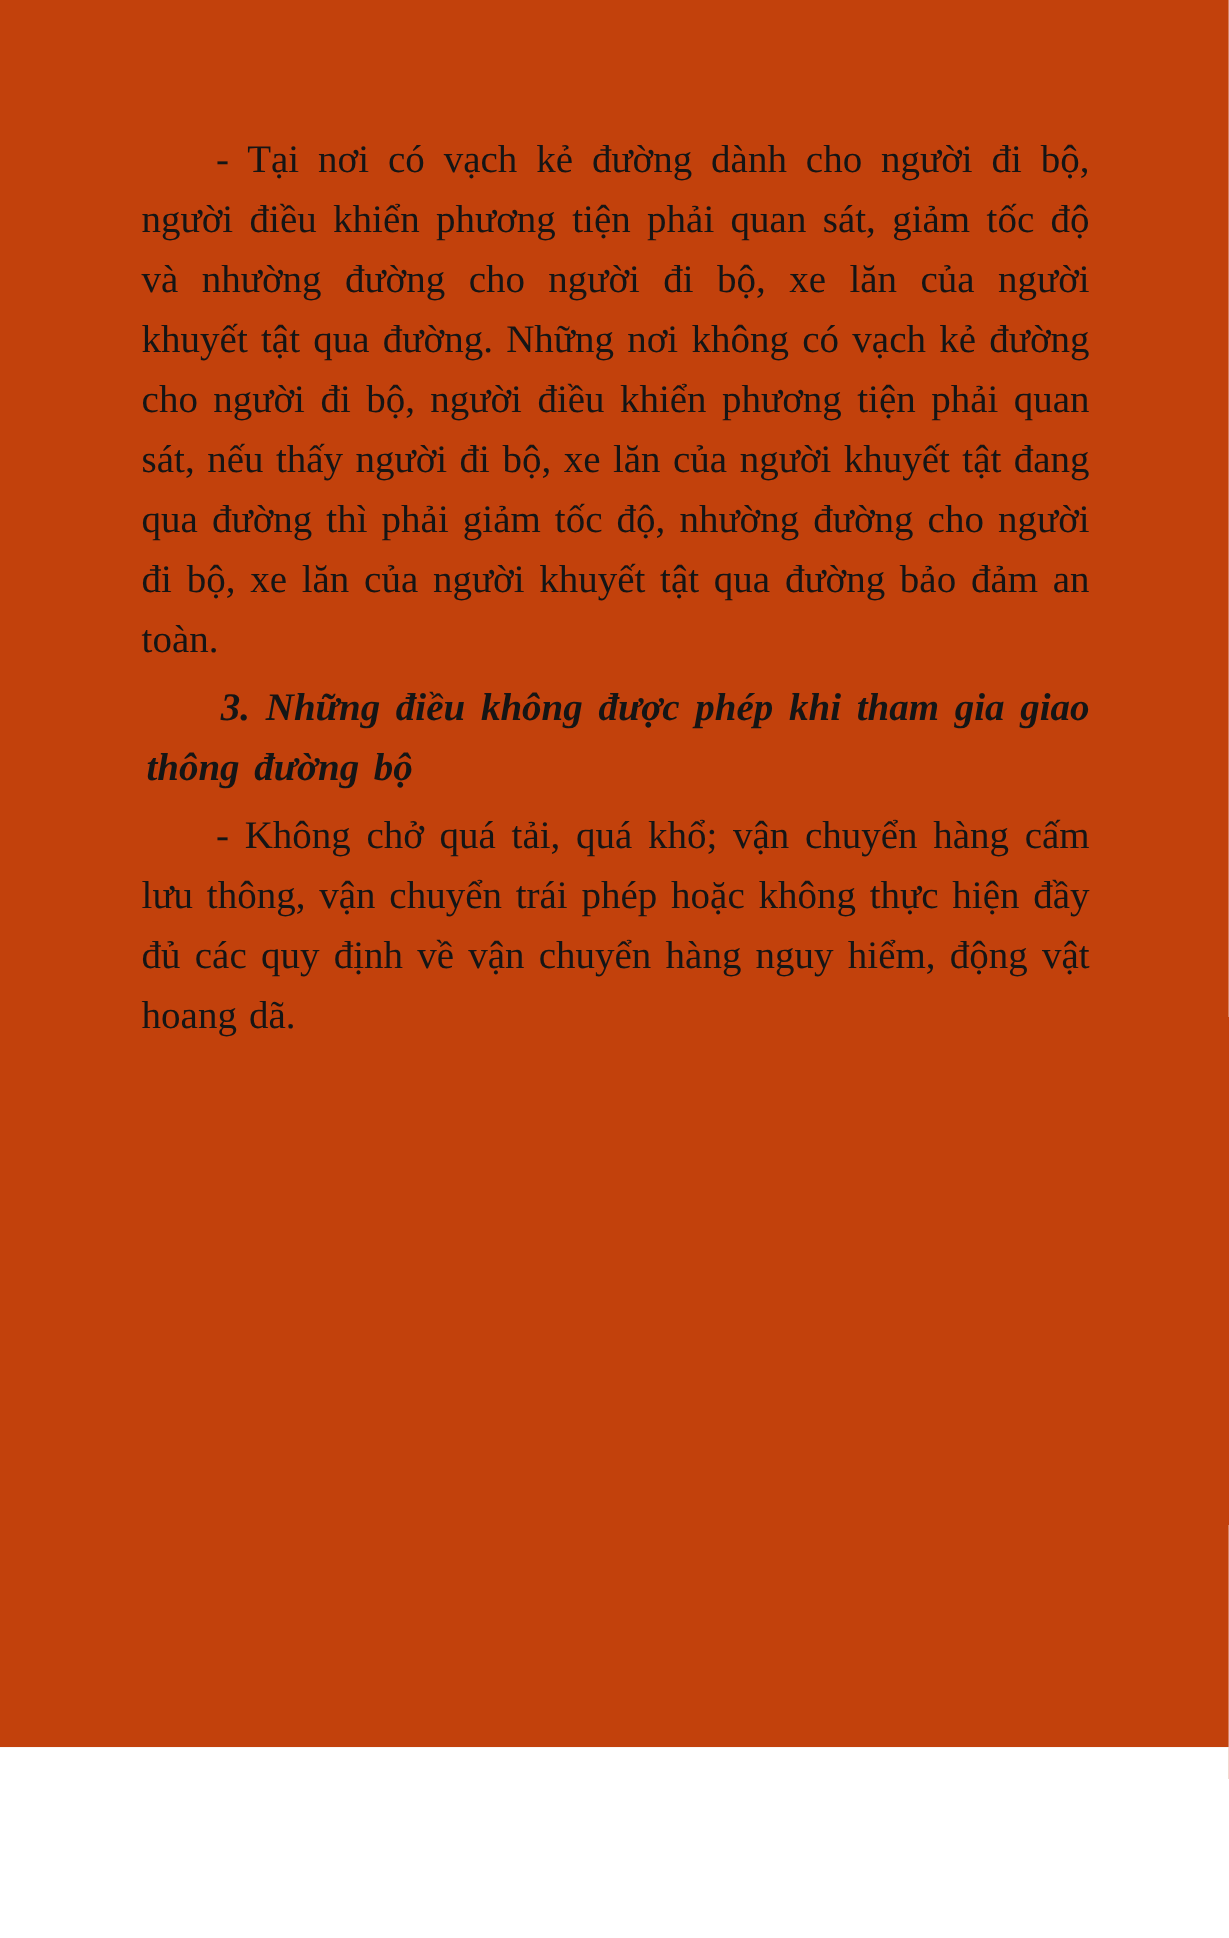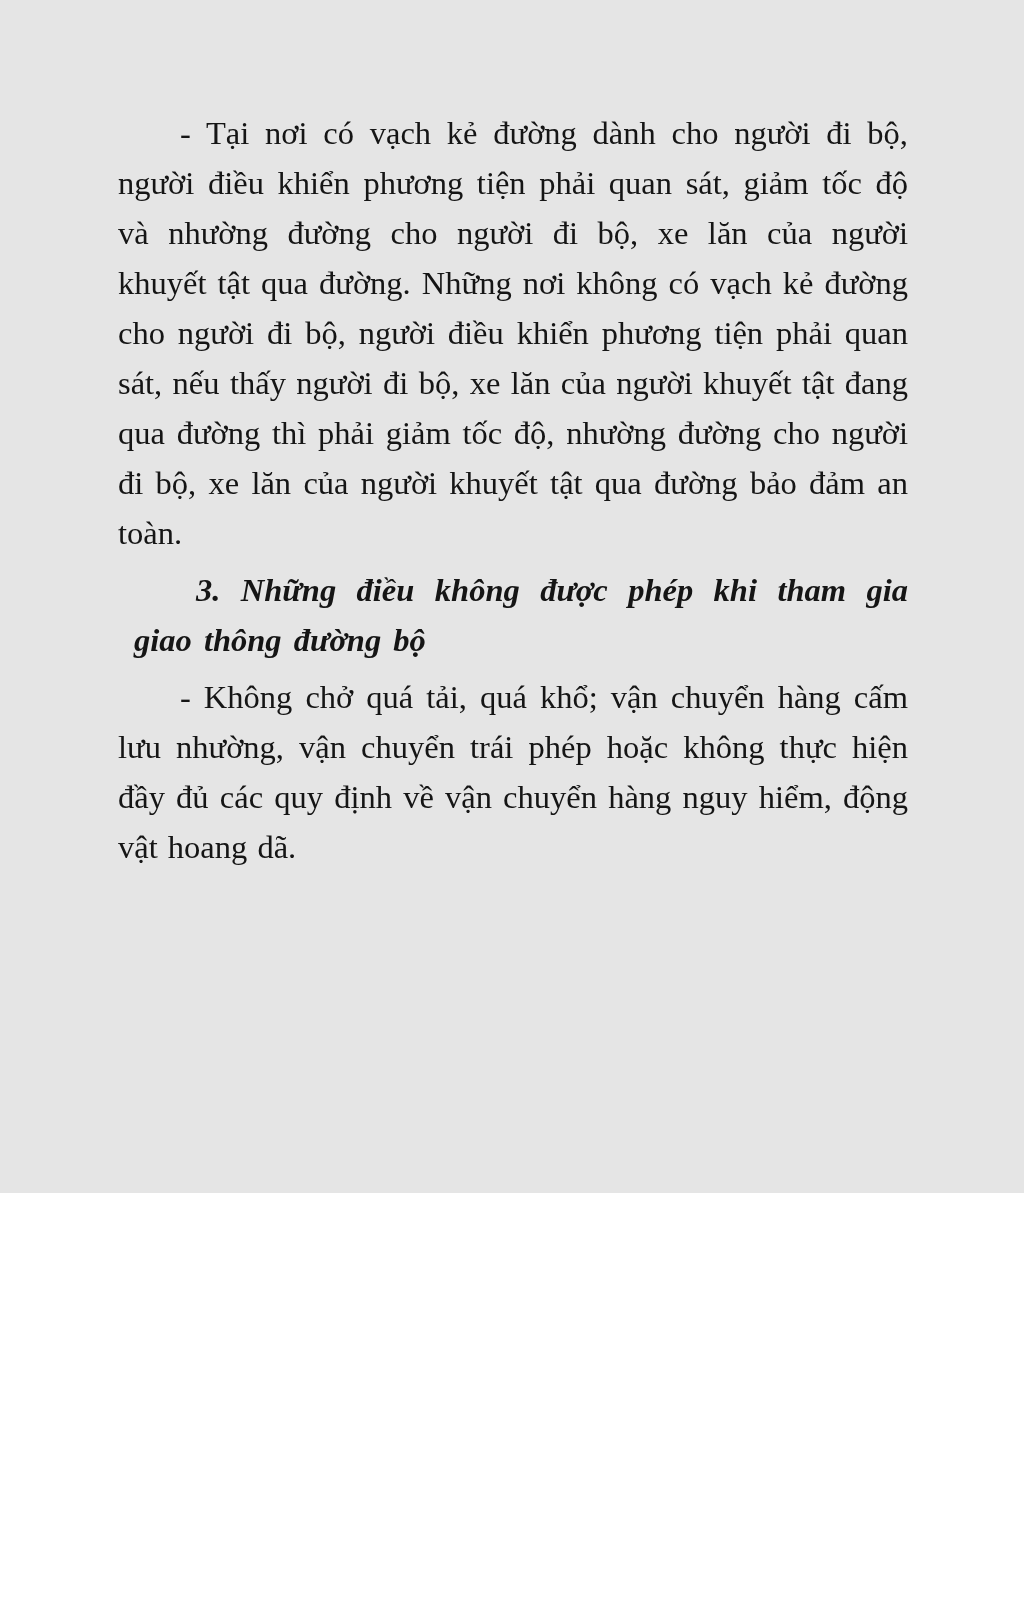--- a/index.html
+++ b/index.html
@@ -3,22 +3,22 @@
 <meta charset="utf-8">
 <style>
   html, body {
     margin: 0;
     padding: 0;
     background: #ffffff;
   }
   .page {
     position: relative;
     width: 1024px;
-    height: 1193px;
-    background: #e5e5e5;
+    height: 1456px;
+    background: #c2410c;
     font-family: "Liberation Serif", "DejaVu Serif", serif;
     color: #151515;
     overflow: hidden;
   }
   .text-block {
     position: absolute;
     top: 108px;
     left: 118px;
     width: 790px;
   }
@@ -30,37 +30,37 @@
     margin: 0 0 7px 0;
     word-spacing: 2px;
   }
   .heading {
     font-size: 32.5px;
     line-height: 50px;
     text-align: justify;
     text-indent: 62px;
     font-weight: bold;
     font-style: italic;
-    margin: 0 0 7px 16px;
+    margin: 0 0 7px 4px;
     word-spacing: 4px;
   }
   .page-number {
     position: absolute;
     top: 1458px;
     left: 0;
     width: 100%;
     text-align: center;
     font-size: 32px;
     line-height: 40px;
     color: #1a1a1a;
   }
 </style>
 </head>
 <body>
 
 <div class="page">
   <div class="text-block">
     <p class="para">- Tại nơi có vạch kẻ đường dành cho người đi bộ, người điều khiển phương tiện phải quan sát, giảm tốc độ và nhường đường cho người đi bộ, xe lăn của người khuyết tật qua đường. Những nơi không có vạch kẻ đường cho người đi bộ, người điều khiển phương tiện phải quan sát, nếu thấy người đi bộ, xe lăn của người khuyết tật đang qua đường thì phải giảm tốc độ, nhường đường cho người đi bộ, xe lăn của người khuyết tật qua đường bảo đảm an toàn.</p>
     <p class="heading">3. Những điều không được phép khi tham gia giao thông đường bộ</p>
-    <p class="para">- Không chở quá tải, quá khổ; vận chuyển hàng cấm lưu nhường, vận chuyển trái phép hoặc không thực hiện đầy đủ các quy định về vận chuyển hàng nguy hiểm, động vật hoang dã.</p>
+    <p class="para">- Không chở quá tải, quá khổ; vận chuyển hàng cấm lưu thông, vận chuyển trái phép hoặc không thực hiện đầy đủ các quy định về vận chuyển hàng nguy hiểm, động vật hoang dã.</p>
   </div>
   <div class="page-number">11</div>
 </div>
 
 </body></html>

